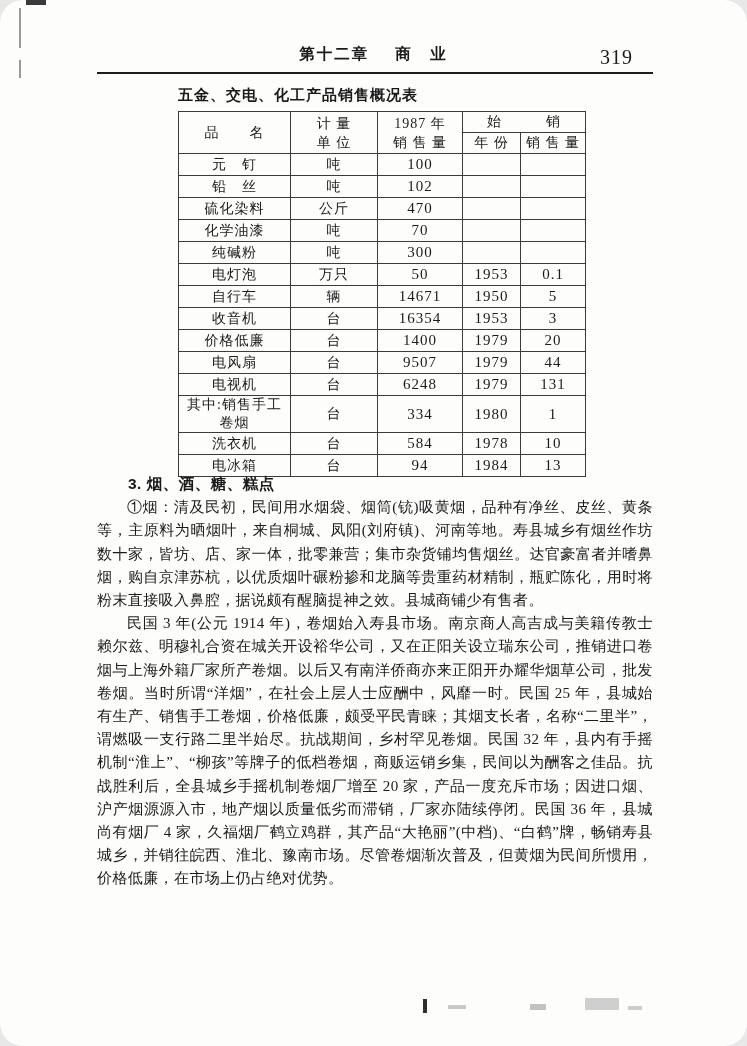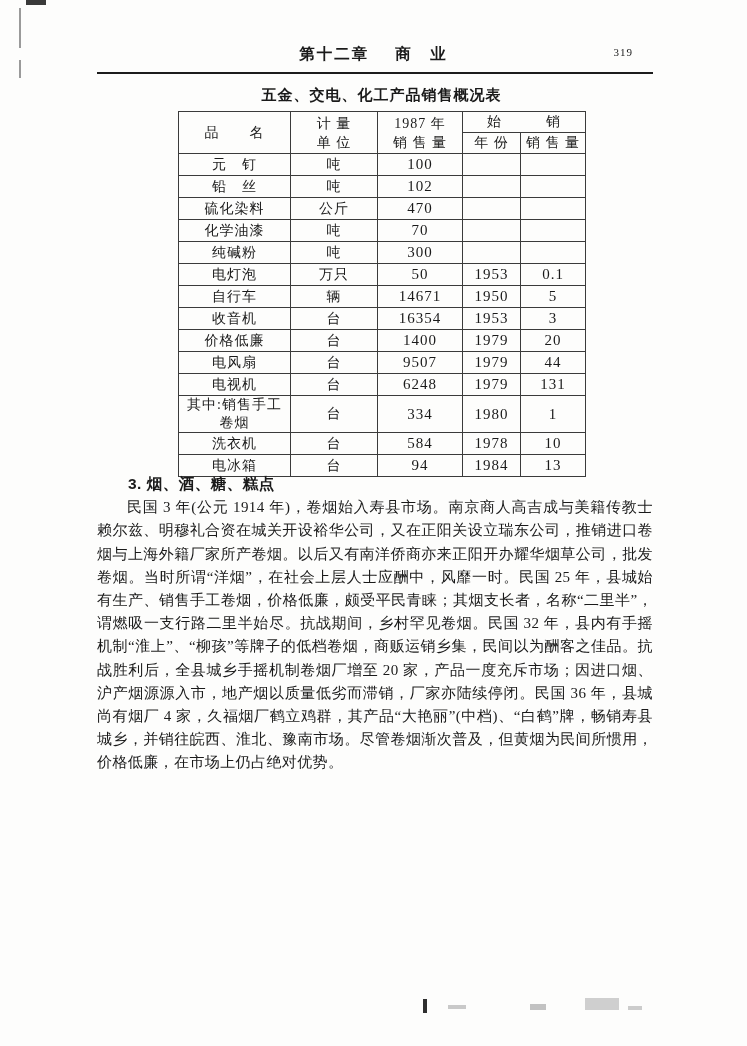--- a/index.html
+++ b/index.html
@@ -5,39 +5,40 @@
   * { margin:0; padding:0; box-sizing:border-box; }
   html,body { background:#e8e8e8; }
   .page {
     position:relative;
     width:747px; height:1046px;
     margin:0 auto;
     background:#fdfdfc;
     color:#1a1a1a;
     font-family:"Liberation Serif","DejaVu Serif",serif;
     overflow:hidden;
+    border-radius:23px;
   }
   
   .running-head {
     position:absolute; top:44px; left:0; width:100%;
     display:flex; justify-content:center; align-items:baseline; gap:26px;
     font-size:15.5px; font-weight:bold; letter-spacing:2px;
   }
   .page-number {
     position:absolute; top:46px; right:114px;
-    font-size:11px; letter-spacing:1px;
+    font-size:20px; letter-spacing:1px;
   }
   .head-rule {
     position:absolute; top:72px; left:97px; width:556px; height:2px;
     background:#1c1c1c;
   }
   
   .table-title {
     position:absolute; top:86px; left:178px; width:407px;
-    text-align:center; font-weight:bold; font-size:15px; letter-spacing:1px;
+    text-align:left; font-weight:bold; font-size:15px; letter-spacing:1px;
     font-family:"Liberation Sans","DejaVu Sans",sans-serif;
   }
   table.sales {
     position:absolute; top:111px; left:178px; width:407px;
     border-collapse:collapse; table-layout:fixed;
     border:1.5px solid #2e2e2e;
     font-size:14px;
   }
   table.sales td {
     border:1px solid #3b3b3b;
@@ -217,20 +218,21 @@
           <td>台</td>
         <td class="num">94</td>
         <td class="num">1984</td>
           <td class="num">13</td>
       </tr>
     </tbody>
   </table>
 
   <div class="body-text">
     <div class="section-heading">3. 烟、酒、糖、糕点</div>
+    <p>①烟：清及民初，民间用水烟袋、烟筒(铳)吸黄烟，品种有净丝、皮丝、黄条等，主原料为晒烟叶，来自桐城、凤阳(刘府镇)、河南等地。寿县城乡有烟丝作坊数十家，皆坊、店、家一体，批零兼营；集市杂货铺均售烟丝。达官豪富者并嗜鼻烟，购自京津苏杭，以优质烟叶碾粉掺和龙脑等贵重药材精制，瓶贮陈化，用时将粉末直接吸入鼻腔，据说颇有醒脑提神之效。县城商铺少有售者。</p>
     <p>民国 3 年(公元 1914 年)，卷烟始入寿县市场。南京商人高吉成与美籍传教士赖尔兹、明穆礼合资在城关开设裕华公司，又在正阳关设立瑞东公司，推销进口卷烟与上海外籍厂家所产卷烟。以后又有南洋侨商亦来正阳开办耀华烟草公司，批发卷烟。当时所谓“洋烟”，在社会上层人士应酬中，风靡一时。民国 25 年，县城始有生产、销售手工卷烟，价格低廉，颇受平民青睐；其烟支长者，名称“二里半”，谓燃吸一支行路二里半始尽。抗战期间，乡村罕见卷烟。民国 32 年，县内有手摇机制“淮上”、“柳孩”等牌子的低档卷烟，商贩运销乡集，民间以为酬客之佳品。抗战胜利后，全县城乡手摇机制卷烟厂增至 20 家，产品一度充斥市场；因进口烟、沪产烟源源入市，地产烟以质量低劣而滞销，厂家亦陆续停闭。民国 36 年，县城尚有烟厂 4 家，久福烟厂鹤立鸡群，其产品“大艳丽”(中档)、“白鹤”牌，畅销寿县城乡，并销往皖西、淮北、豫南市场。尽管卷烟渐次普及，但黄烟为民间所惯用，价格低廉，在市场上仍占绝对优势。</p>
   </div>
 
   <div class="artifact a-corner"></div>
   <div class="artifact a-line1"></div>
   <div class="artifact a-line2"></div>
   <div class="artifact a-bar"></div>
   <div class="artifact a-sm1"></div>
   <div class="artifact a-sm2"></div>
   <div class="artifact a-sm3"></div>

